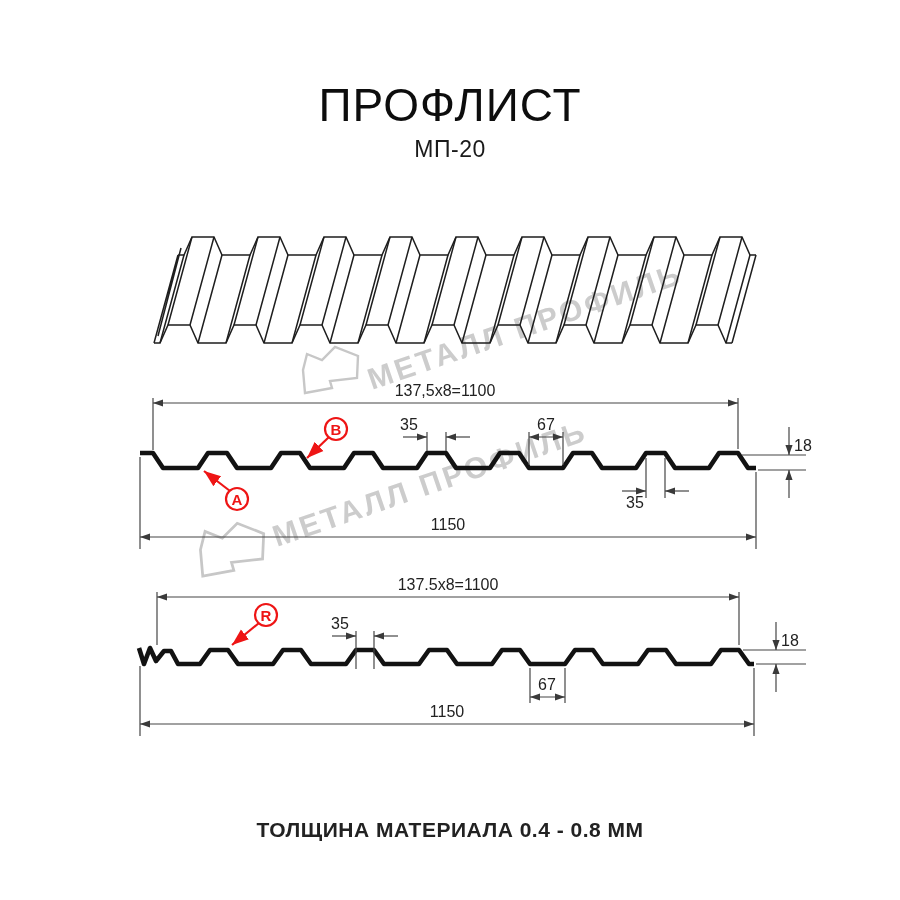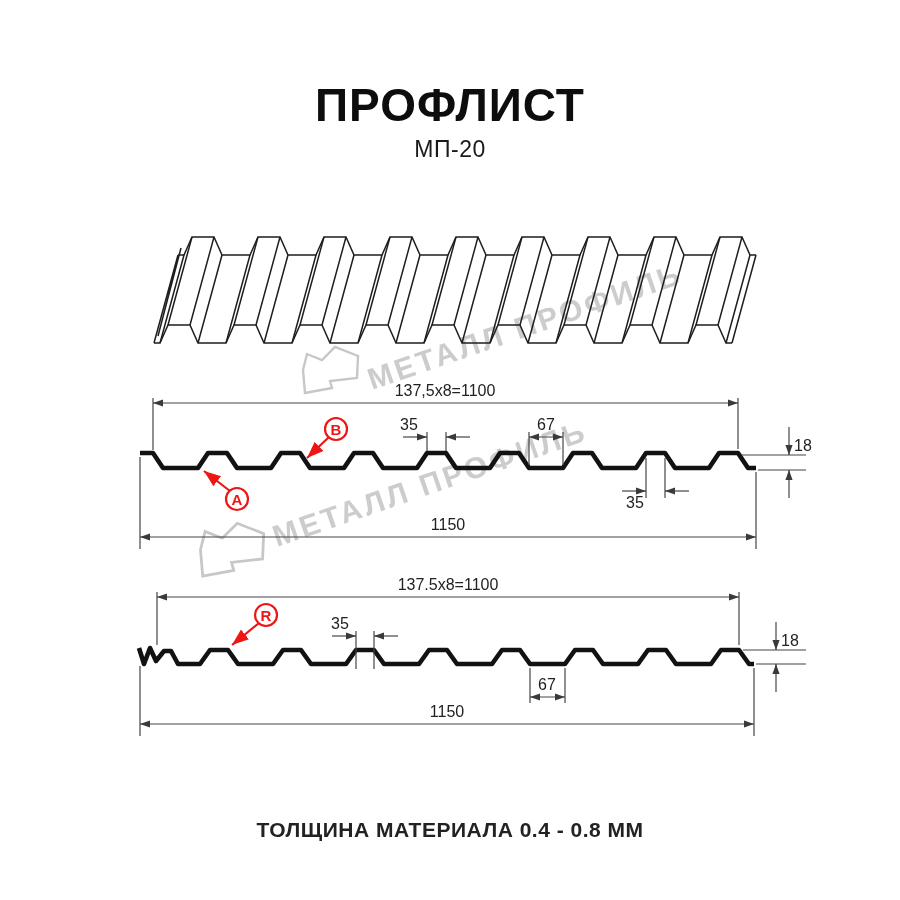--- a/index.html
+++ b/index.html
@@ -1,19 +1,19 @@
 <!DOCTYPE html>
 <html><head>
 <meta charset="utf-8">
 <style>
   html,body{margin:0;padding:0;background:#ffffff;}
   .page{position:relative;width:900px;height:900px;background:#ffffff;overflow:hidden;
         font-family:"Liberation Sans",sans-serif;}
   .title{position:absolute;top:78px;left:0;width:900px;text-align:center;
-         font-size:46px;font-weight:bold;letter-spacing:1px;color:#0d0d0d;}
+         font-size:46px;font-weight:normal;letter-spacing:1px;color:#0d0d0d;}
   .subtitle{position:absolute;top:136px;left:0;width:900px;text-align:center;
          font-size:23px;font-weight:400;color:#1a1a1a;letter-spacing:0.5px;}
   .footer{position:absolute;top:810px;left:0;width:900px;text-align:center;
          font-size:21px;font-weight:bold;color:#222;letter-spacing:0.5px;margin-top:8px;}
   svg{position:absolute;top:0;left:0;}
   .thin{stroke:#1e1e1e;stroke-width:1.5;fill:none;}
   .thick{stroke:#121212;stroke-width:4.6;fill:none;stroke-linejoin:round;}
   .dim{stroke:#454545;stroke-width:1.2;fill:none;}
   .dimtxt{font-size:16px;fill:#222;font-family:"Liberation Sans",sans-serif;}
   .wmtxt{font-size:30px;font-weight:bold;fill:#cccccc;letter-spacing:3px;

